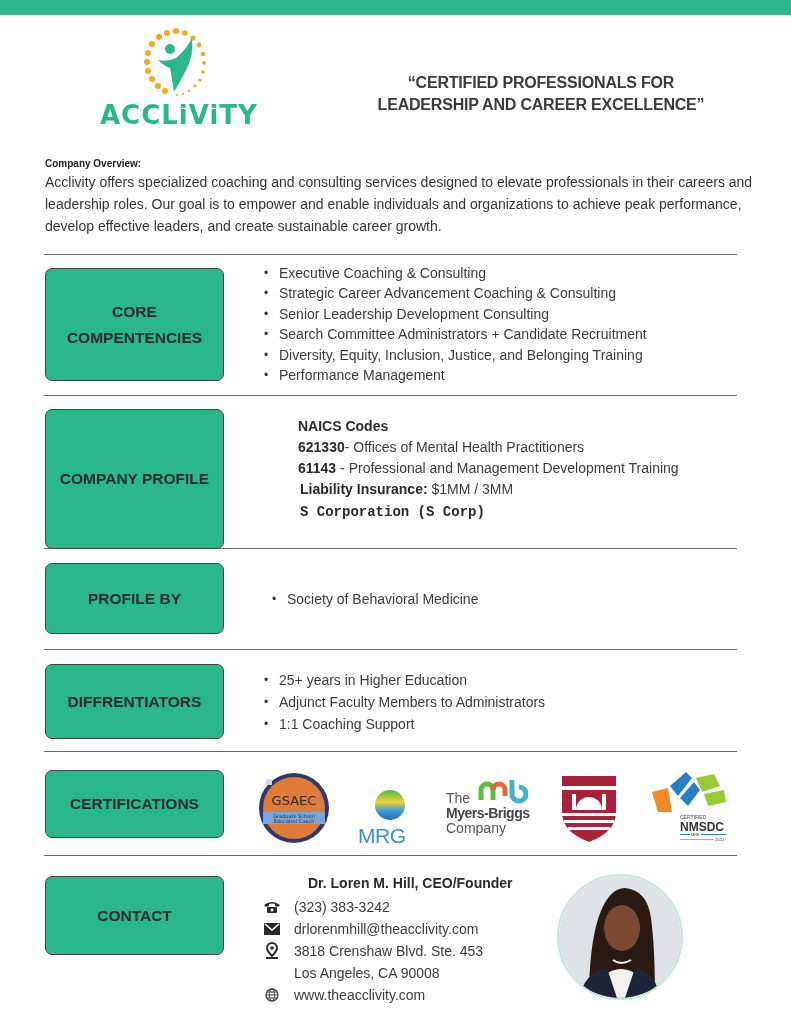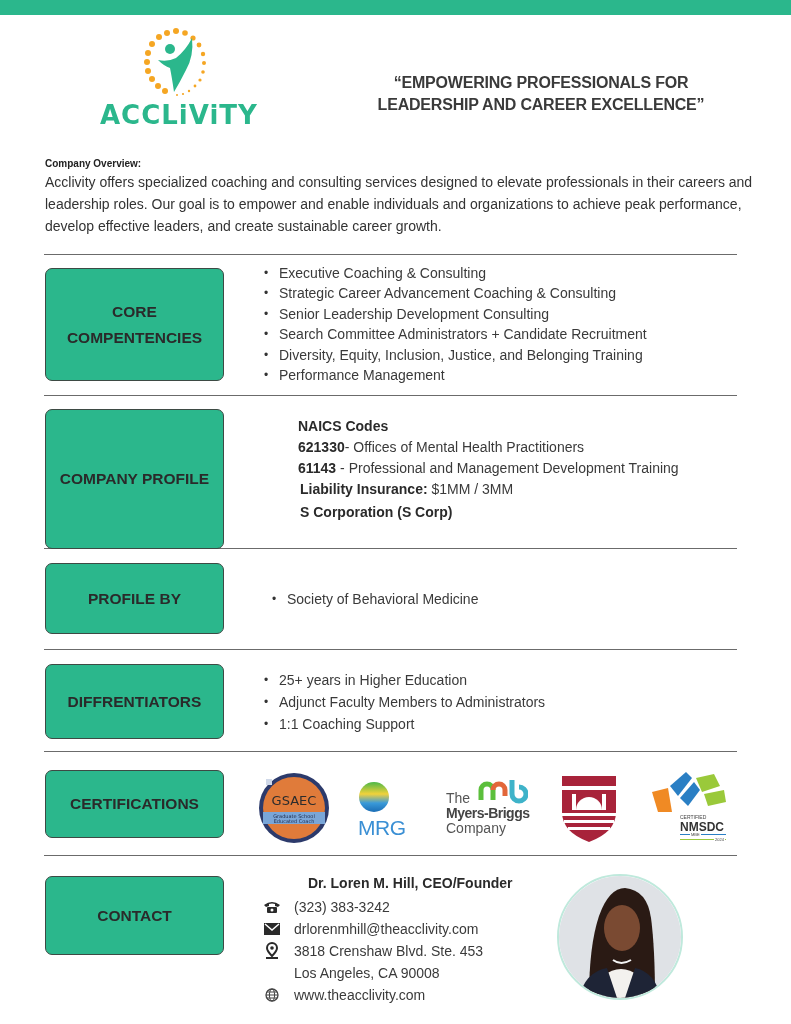--- a/index.html
+++ b/index.html
@@ -28,21 +28,21 @@
     border: 1px solid #3d4a44; border-radius: 7px; box-sizing: border-box;
     display: flex; align-items: center; justify-content: center; text-align: center;
     font-weight: bold; font-size: 15.5px; line-height: 26px; color: #2a2a2a;
   }
   ul.bul { position: absolute; margin: 0; padding: 0; list-style: none; font-size: 14px; color: #3a3a3a; }
   ul.bul li { position: relative; padding-left: 18px; line-height: 20.4px; }
   ul.bul li::before { content: "•"; position: absolute; left: 3px; top: 0; font-size: 12px; color: #333; }
   .profile { position: absolute; left: 262px; top: 416px; font-size: 14px; color: #3a3a3a; }
   .profile .row { line-height: 21px; }
   .profile b { color: #2a2a2a; padding-left: 36px; }
-  .profile .sp { margin-top: 2px; }
+  .profile .sp { margin-top: 2px; font-family: Liberation Mono, monospace; }
   .certs { position: absolute; left: 250px; top: 768px; width: 490px; height: 80px; }
   .cert { position: absolute; }
   .contact { position: absolute; left: 262px; top: 875px; font-size: 14px; color: #3a3a3a; }
   .contact-name { font-weight: bold; color: #2a2a2a; font-size: 14px; margin-bottom: 5px; padding-left: 46px; }
   .crow { display: flex; align-items: center; height: 22px; }
   .crow .ic { width: 20px; height: 18px; margin-right: 12px; display: flex; align-items: center; justify-content: center; }
   .crow .noic { width: 20px; margin-right: 12px; }
   .photo {
     position: absolute; left: 557px; top: 874px; width: 126px; height: 126px; border-radius: 50%;
     border: 2px solid #bfe9dc; overflow: hidden; box-sizing: border-box;
@@ -80,21 +80,21 @@
     </g>
     <g fill="#2bb78c">
       <circle cx="28" cy="21" r="5"></circle>
       <path d="M16 32 Q26 34 34 30 Q44 22 50 10 Q52 28 44 42 Q38 54 32 64 Q30 50 28 40 Q22 38 16 32 Z"></path>
     </g>
   </svg>
   <div class="logo-text">ACCLiViTY</div>
 </div>
 
 <div class="tagline">
-  <div>“EMPOWERING PROFESSIONALS FOR</div>
+  <div>“CERTIFIED PROFESSIONALS FOR</div>
   <div>LEADERSHIP AND CAREER EXCELLENCE”</div>
 </div>
 
 <div class="overview">
   <div class="overview-title">Company Overview:</div>
   <div class="overview-body">Acclivity offers specialized coaching and consulting services designed to elevate professionals in their careers and leadership roles.  Our goal is to empower and enable individuals and organizations to achieve peak performance, develop effective leaders, and create sustainable career growth.</div>
 </div>
 
 <div class="divider" style="top:254px"></div>
 <div class="divider" style="top:395px"></div>
@@ -161,21 +161,21 @@
       <circle cx="36" cy="36" r="35" fill="#2c3a6b"></circle>
       <circle cx="36" cy="36" r="31" fill="#e07b3a"></circle>
       <rect x="5" y="40" width="62" height="12" fill="#7aa6d8"></rect>
       <rect x="8" y="7" width="6" height="6" fill="#cfd8e8"></rect>
       <text x="36" y="33" text-anchor="middle" font-family="DejaVu Sans, sans-serif" font-size="13" fill="#2c2c2c">GSAEC</text>
       <text x="36" y="46" text-anchor="middle" font-family="DejaVu Sans, sans-serif" font-size="5" fill="#1e2a4a">Graduate School</text>
       <text x="36" y="51" text-anchor="middle" font-family="DejaVu Sans, sans-serif" font-size="5" fill="#1e2a4a">Educated Coach</text>
     </svg>
   </div>
 
-  <div class="cert" style="left:108px;top:12px;">
+  <div class="cert" style="left:108px;top:20px;text-align:right;">
     <svg width="32" height="34" viewBox="0 0 32 34">
       <defs>
         <linearGradient id="mrgG" x1="0" y1="0" x2="0" y2="1">
           <stop offset="0" stop-color="#4cb848"></stop>
             <stop offset="0.4" stop-color="#f2d23a"></stop>
             <stop offset="0.7" stop-color="#3a9ad9"></stop>
             <stop offset="1" stop-color="#1a6db5"></stop>
         </linearGradient>
       </defs>
       <circle cx="16" cy="17" r="15" fill="url(#mrgG)"></circle>

